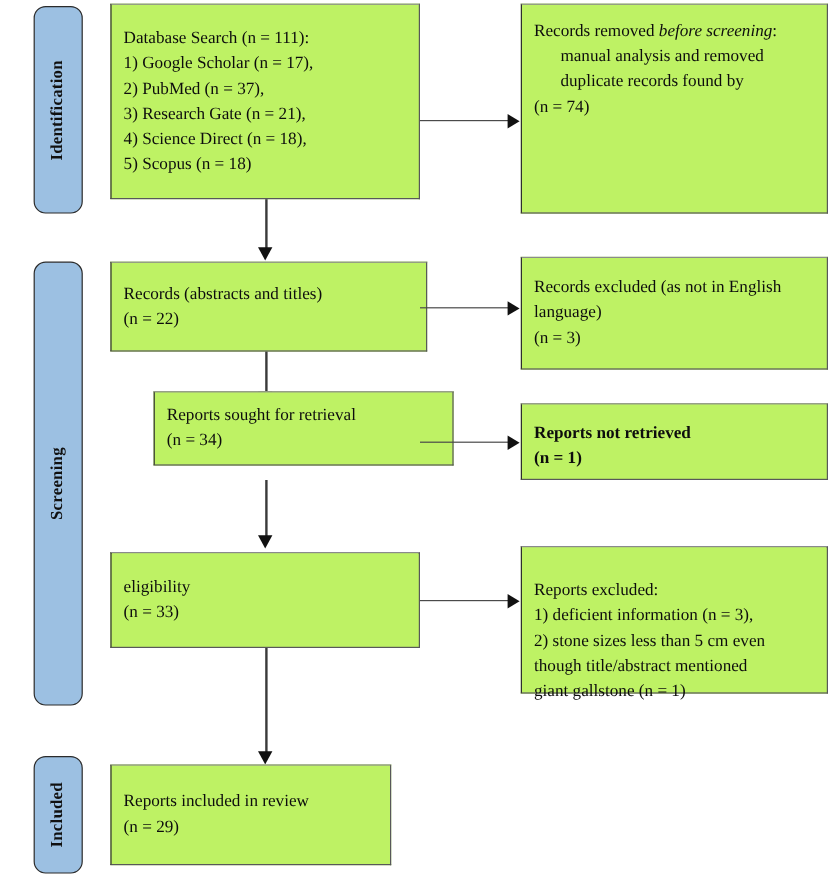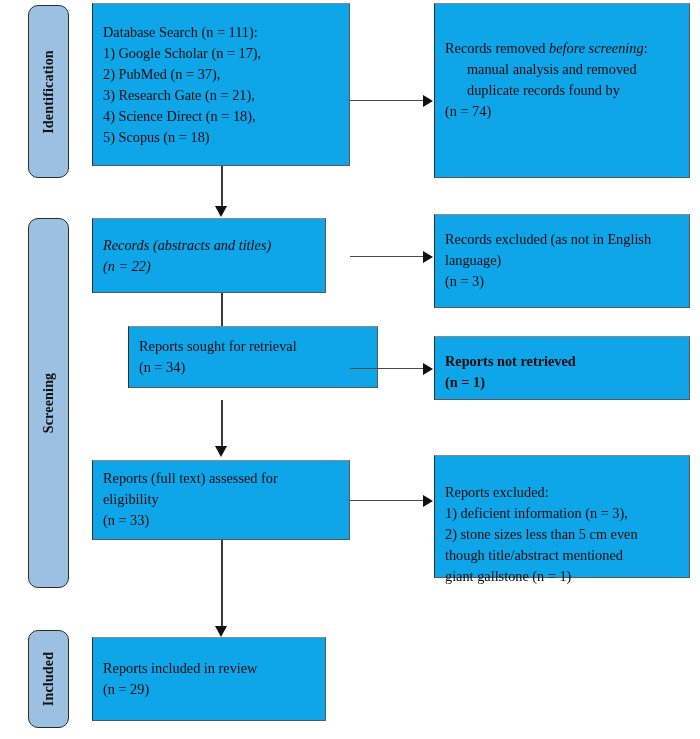--- a/index.html
+++ b/index.html
@@ -24,21 +24,21 @@
     font-weight:bold;
     font-size:14px;
     letter-spacing:.2px;
     color:#101010;
   }
 
   
   .fbox{
     position:absolute;
     box-sizing:border-box;
-    background:#0ea5e9;
+    background:#bef264;
     border:1px solid #58585a;
     border-top-color:#8a8a8c;
     border-left-color:#2e2e2e;
   }
   .fbox .ftext{
     position:absolute;
     left:10px;right:8px;
     font-size:14.3px;
     line-height:1.47;
     color:#0d0d0d;
@@ -88,35 +88,35 @@
       <span class="ln">Database Search (n = 111):</span>
       <span class="ln">1) Google Scholar (n = 17),</span>
       <span class="ln">2) PubMed (n = 37),</span>
       <span class="ln">3) Research Gate (n = 21),</span>
       <span class="ln">4) Science Direct (n = 18),</span>
       <span class="ln">5) Scopus (n = 18)</span>
     </div>
   </div>
 
   <div class="fbox" style="left:434px;top:3px;width:256px;height:175px;">
-    <div class="ftext" style="top:34px;">
+    <div class="ftext" style="top:12px;">
       <span class="ln"><span>Records removed </span><i>before screening</i><span>:</span></span>
       <span class="ind">manual analysis and removed</span>
       <span class="ind">duplicate records found by</span>
       <span class="ln">(n = 74)</span>
     </div>
   </div>
 
   <div class="hline" style="left:350px;top:100px;width:74px;"></div>
   <div class="arrow-right" style="left:423px;top:94.5px;"></div>
 
   <div class="vline" style="left:221px;top:166px;height:41px;"></div>
   <div class="arrow-down" style="left:215px;top:206px;"></div>
 
-  <div class="fbox" style="left:92px;top:218px;width:234px;height:75px;font-style:italic;">
+  <div class="fbox" style="left:92px;top:218px;width:264px;height:75px;">
     <div class="ftext vc">
       <span class="ln">Records (abstracts and titles)</span>
       <span class="ln">(n = 22)</span>
     </div>
   </div>
 
   <div class="fbox" style="left:434px;top:214px;width:256px;height:94px;">
     <div class="ftext vc">
       <span class="ln">Records excluded (as not in English</span>
       <span class="ln">language)</span>
@@ -145,21 +145,20 @@
   </div>
 
   <div class="hline" style="left:350px;top:368px;width:74px;"></div>
   <div class="arrow-right" style="left:423px;top:362.5px;"></div>
 
   <div class="vline" style="left:221px;top:400px;height:47px;"></div>
   <div class="arrow-down" style="left:215px;top:446px;"></div>
 
   <div class="fbox" style="left:92px;top:460px;width:258px;height:80px;">
     <div class="ftext vc">
-      <span class="ln">Reports (full text) assessed for</span>
       <span class="ln">eligibility</span>
       <span class="ln">(n = 33)</span>
     </div>
   </div>
 
   <div class="fbox" style="left:434px;top:455px;width:256px;height:123px;">
     <div class="ftext" style="top:26px;">
       <span class="ln">Reports excluded:</span>
       <span class="ln">1) deficient information (n = 3),</span>
       <span class="ln">2) stone sizes less than 5 cm even</span>

